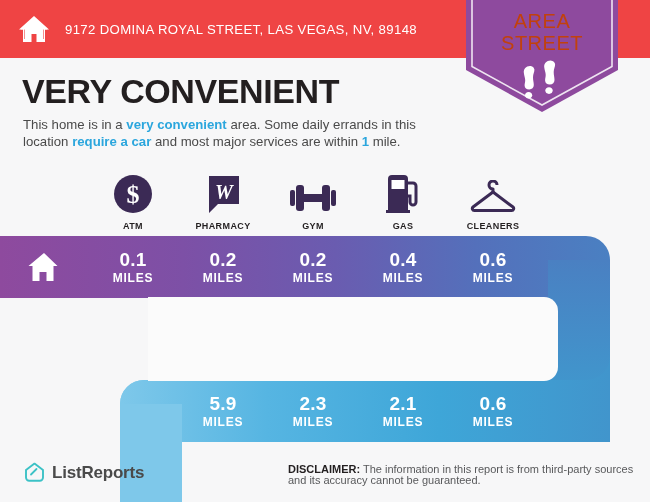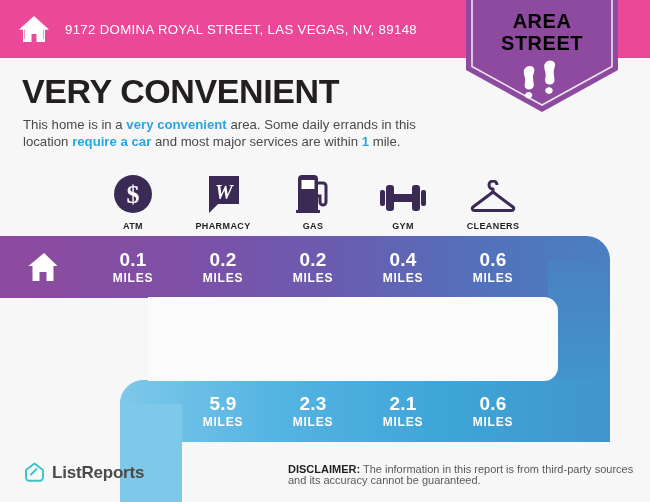--- a/index.html
+++ b/index.html
@@ -7,38 +7,38 @@
     width: 650px; height: 502px;
     overflow: hidden;
     background: #f7f7f8;
     font-family: "Liberation Sans", sans-serif;
   }
   #page { position: relative; width: 650px; height: 502px; background: #f7f7f8; overflow: hidden; }
 
   
   .header {
     position: absolute; left: 0; top: 0; width: 650px; height: 58px;
-    background: #ec4899;
+    background: #ef4444;
     display: flex; align-items: center;
   }
   .header-home { margin-left: 17px; width: 34px; height: 34px; display:block; }
   .header-address {
     margin-left: 14px; color: #ffffff; font-size: 13.2px;
     letter-spacing: 0.35px; font-weight: 400; white-space: nowrap;
   }
 
   
   .badge {
     position: absolute; left: 466px; top: 0; width: 152px; height: 112px;
     z-index: 6;
   }
   .badge svg { display: block; }
   .badge-text {
     position: absolute; left: 0; top: 10px; width: 152px;
-    text-align: center; color: #000000; font-size: 20px; font-weight: 700;
+    text-align: center; color: #c2410c; font-size: 20px; font-weight: 400;
     line-height: 22px; letter-spacing: 0.5px;
   }
 
   
   .title {
     position: absolute; left: 22px; top: 72px;
     font-size: 34px; font-weight: 700; color: #231f20; letter-spacing: -0.4px;
   }
   .subtitle {
     position: absolute; left: 23px; top: 116px; width: 440px;
@@ -190,41 +190,41 @@
         <svg width="38" height="40" viewBox="0 0 38 40">
           <path fill="#3b2a55" d="M5,2 H35 V30 H14 L5,39 V30 H5 Z"></path>
           <text x="20" y="25" text-anchor="middle" font-family="'Liberation Serif',serif" font-size="20" font-style="italic" font-weight="700" fill="#ffffff">W</text>
         </svg>
       </div>
       <div class="icon-label">PHARMACY</div>
     </div>
 
     <div class="icon-cell">
       <div class="icon-glyph">
-        <svg width="38" height="40" viewBox="0 0 38 40">
-          <path fill="#3b2a55" d="M4,5 a4,4 0 0 1 4,-4 H20 a4,4 0 0 1 4,4 V38 H4 Z"></path>
-          <rect x="7.5" y="6" width="13" height="9" fill="#ffffff"></rect>
-          <path fill="none" stroke="#3b2a55" stroke-width="3" d="M24,9 h5 a3,3 0 0 1 3,3 v16 a3,3 0 0 1 -6,0 v-6 h-2"></path>
-          <rect x="2" y="36" width="24" height="3" fill="#3b2a55"></rect>
-        </svg>
-      </div>
-      <div class="icon-label">GAS</div>
-    </div>
-
-    <div class="icon-cell">
-      <div class="icon-glyph">
         <svg width="46" height="32" viewBox="0 0 46 32">
           <rect x="0" y="8" width="5" height="16" rx="2" fill="#3b2a55"></rect>
           <rect x="6" y="3" width="8" height="26" rx="3" fill="#3b2a55"></rect>
           <rect x="32" y="3" width="8" height="26" rx="3" fill="#3b2a55"></rect>
           <rect x="41" y="8" width="5" height="16" rx="2" fill="#3b2a55"></rect>
           <rect x="13" y="12" width="20" height="8" fill="#3b2a55"></rect>
         </svg>
       </div>
       <div class="icon-label">GYM</div>
+    </div>
+
+    <div class="icon-cell">
+      <div class="icon-glyph">
+        <svg width="38" height="40" viewBox="0 0 38 40">
+          <path fill="#3b2a55" d="M4,5 a4,4 0 0 1 4,-4 H20 a4,4 0 0 1 4,4 V38 H4 Z"></path>
+          <rect x="7.5" y="6" width="13" height="9" fill="#ffffff"></rect>
+          <path fill="none" stroke="#3b2a55" stroke-width="3" d="M24,9 h5 a3,3 0 0 1 3,3 v16 a3,3 0 0 1 -6,0 v-6 h-2"></path>
+          <rect x="2" y="36" width="24" height="3" fill="#3b2a55"></rect>
+        </svg>
+      </div>
+      <div class="icon-label">GAS</div>
     </div>
 
     <div class="icon-cell">
       <div class="icon-glyph">
         <svg width="46" height="34" viewBox="0 0 46 34">
           <path fill="none" stroke="#3b2a55" stroke-width="3" stroke-linejoin="round" d="M23,13 V9 a4,4 0 1 1 4,-4"></path>
           <path fill="none" stroke="#3b2a55" stroke-width="3" stroke-linejoin="round" d="M23,12 L3,27 a2,2 0 0 0 1.3,3.5 H41.7 A2,2 0 0 0 43,27 Z"></path>
         </svg>
       </div>
       <div class="icon-label">CLEANERS</div>

